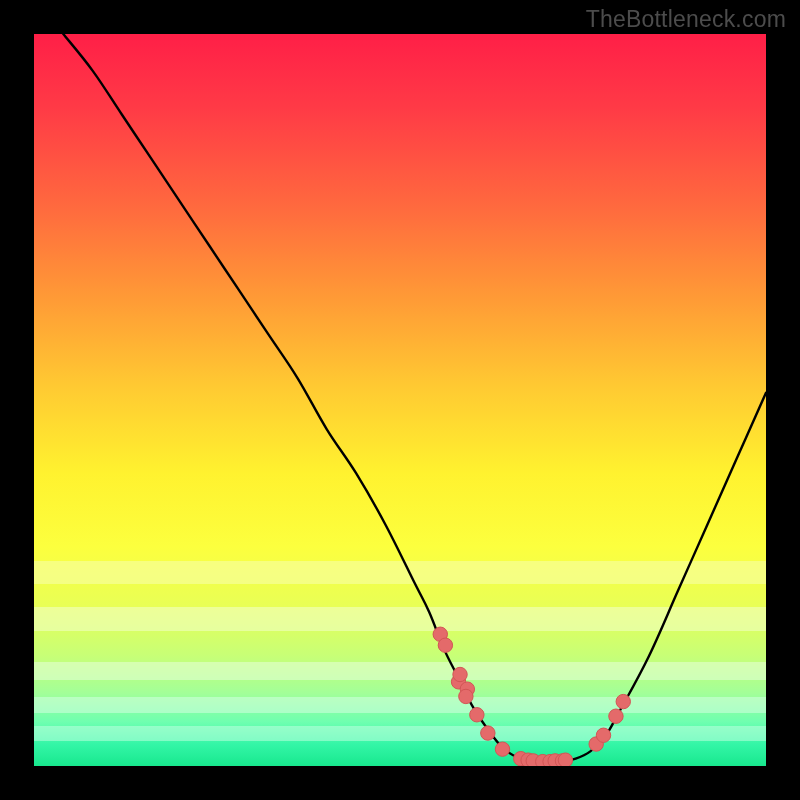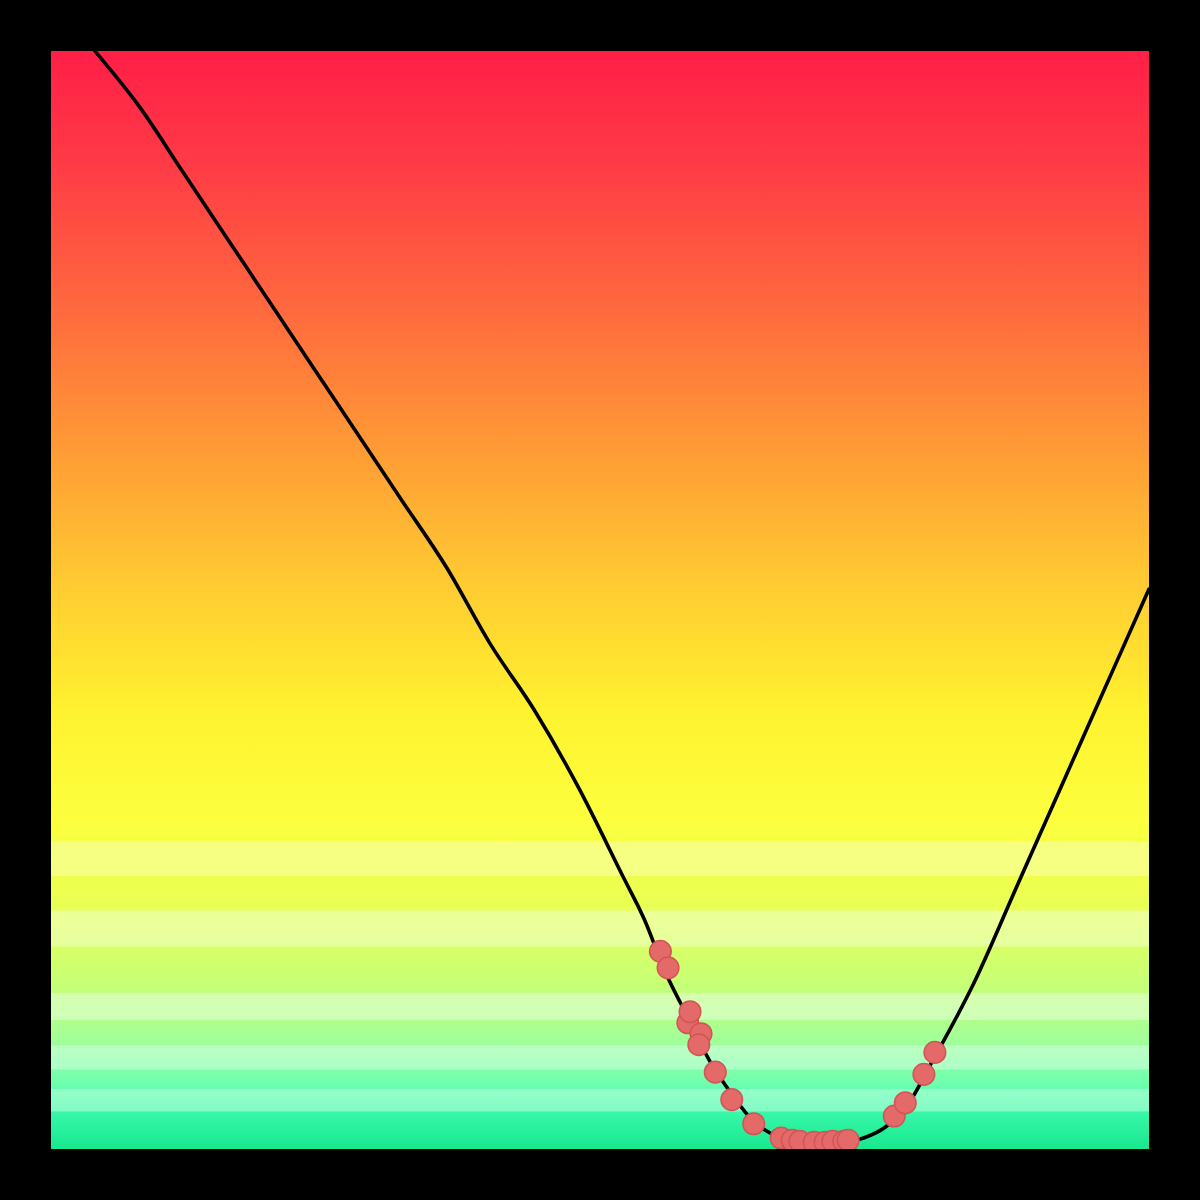--- a/index.html
+++ b/index.html
@@ -24,20 +24,21 @@
   }
   .bands{position:absolute;left:0;right:0;pointer-events:none}
   .band{position:absolute;left:0;right:0}
   svg.curve{position:absolute;inset:0;width:732px;height:732px;overflow:visible}
   .pt{fill:#e46a6a;stroke:#d25555;stroke-width:1}
 </style>
 </head>
 <body>
 
 <div class="frame">
+  <div class="watermark">TheBottleneck.com</div>
   <div class="plot">
     <div class="gradient"></div>
     <div class="bands" id="bands">
         <div class="band" style="top: 527.04px; height: 23.424px; background: rgb(247, 255, 176); opacity: 0.55;"></div>
         <div class="band" style="top: 573.156px; height: 23.424px; background: rgb(242, 255, 206); opacity: 0.55;"></div>
         <div class="band" style="top: 628.056px; height: 17.568px; background: rgb(236, 255, 227); opacity: 0.5;"></div>
         <div class="band" style="top: 663.192px; height: 16.104px; background: rgb(217, 255, 232); opacity: 0.5;"></div>
         <div class="band" style="top: 692.472px; height: 14.64px; background: rgb(200, 255, 228); opacity: 0.5;"></div>
       </div>
     <svg class="curve" viewBox="0 0 732 732" preserveAspectRatio="none">

